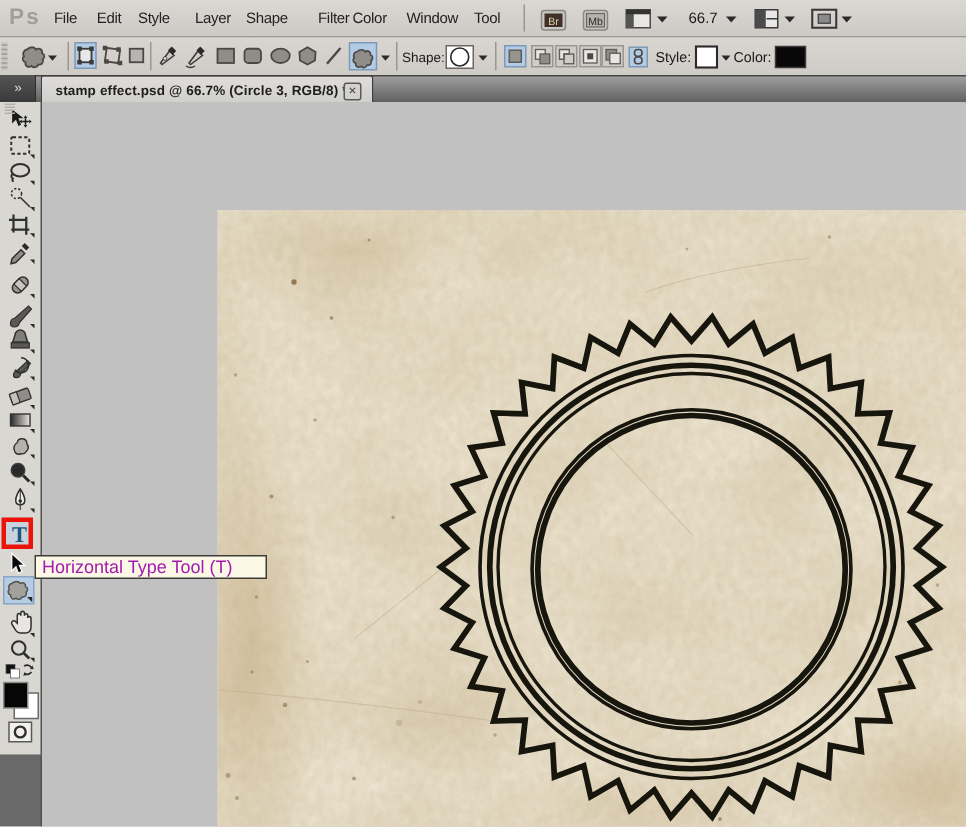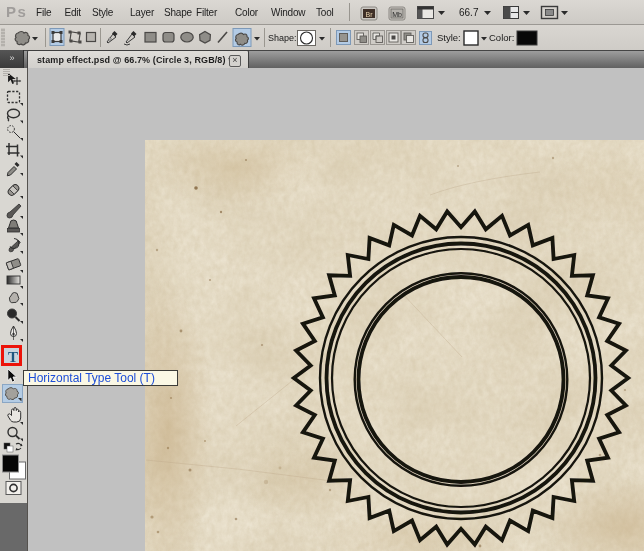--- a/index.html
+++ b/index.html
@@ -16,37 +16,37 @@
   #collbtn{left:0;top:50px;width:23px;height:18px;background:linear-gradient(#555555,#3a3a3a);border-right:1px solid #2e2e2e;color:#dcdcdc;font-size:9px;line-height:17px;text-align:center;letter-spacing:-1px;}
   #doctab{left:27px;top:50px;width:222px;height:18px;background:linear-gradient(#dfddd9,#d2d0cc);border:1px solid #3e3e3e;border-bottom:none;border-radius:2px 2px 0 0;box-sizing:border-box;}
   #doctab span{position:absolute;left:9px;top:4px;font-size:9px;font-weight:bold;color:#1d1d1d;white-space:nowrap;letter-spacing:0.1px;}
   #tabx{position:absolute;right:7px;top:3.5px;width:10px;height:10px;border:1px solid #5a5a5a;border-radius:2px;font-size:9px;line-height:9.5px;text-align:center;color:#444;background:#d4d2ce;}
   
   #tools{left:0;top:68px;width:28px;height:435px;background:#d9d7d2;border-right:1px solid #55524e;box-sizing:border-box;}
   #toolsdark{left:0;top:503px;width:28px;height:48px;background:#696969;border-right:1px solid #55524e;box-sizing:border-box;}
   
   #paper{left:145px;top:140px;width:499px;height:411px;background:#e6dcc5;}
   
-  #tooltip{left:23px;top:370px;width:149px;height:14px;background:#fbf8e5;border:1px solid #3c3c38;font-size:12px;color:#1d4ed8;line-height:14px;padding-left:4px;z-index:30;}
+  #tooltip{left:23px;top:370px;width:149px;height:14px;background:#fbf8e5;border:1px solid #3c3c38;font-size:12px;color:#a21caf;line-height:14px;padding-left:4px;z-index:30;}
   
   #redbox{left:1px;top:345px;width:21px;height:21px;border:3px solid #ec1309;background:#c9d3db;box-sizing:border-box;z-index:20;}
   #redbox span{position:absolute;left:4px;top:1px;font-family:"Liberation Serif",serif;font-weight:bold;font-size:15px;color:#1f567f;}
   #blueshape{left:2px;top:384px;width:21px;height:19px;background:#b4cce4;border:1px solid #8aa6c4;box-sizing:border-box;z-index:5;}
 </style>
 </head>
 <body>
 
 <div id="menubar" class="abs"></div>
 <div id="pslogo" class="abs">Ps</div>
 <div class="abs mi" style="left:36px;">File</div>
 <div class="abs mi" style="left:64.5px;">Edit</div>
 <div class="abs mi" style="left:92px;">Style</div>
 <div class="abs mi" style="left:130px;">Layer</div>
 <div class="abs mi" style="left:164px;">Shape</div>
-<div class="abs mi" style="left:196px;">Filter</div>
+<div class="abs mi" style="left:212px;">Filter</div>
 <div class="abs mi" style="left:235px;">Color</div>
 <div class="abs mi" style="left:271px;">Window</div>
 <div class="abs mi" style="left:316px;">Tool</div>
 <svg class="abs" style="left:345px;top:0;" width="299" height="24" viewBox="0 0 299 24">
   <line x1="4.5" y1="3" x2="4.5" y2="21" stroke="#98958f" stroke-width="1"></line>
 
   <rect x="16" y="7" width="16" height="13" rx="2" fill="#cac7c2" stroke="#8a8782"></rect>
   <rect x="18" y="9" width="12" height="9" fill="#3f3028"></rect>
   <text x="24" y="16.5" font-size="7" fill="#e8d3ae" text-anchor="middle" font-family="Liberation Sans">Br</text>
 

